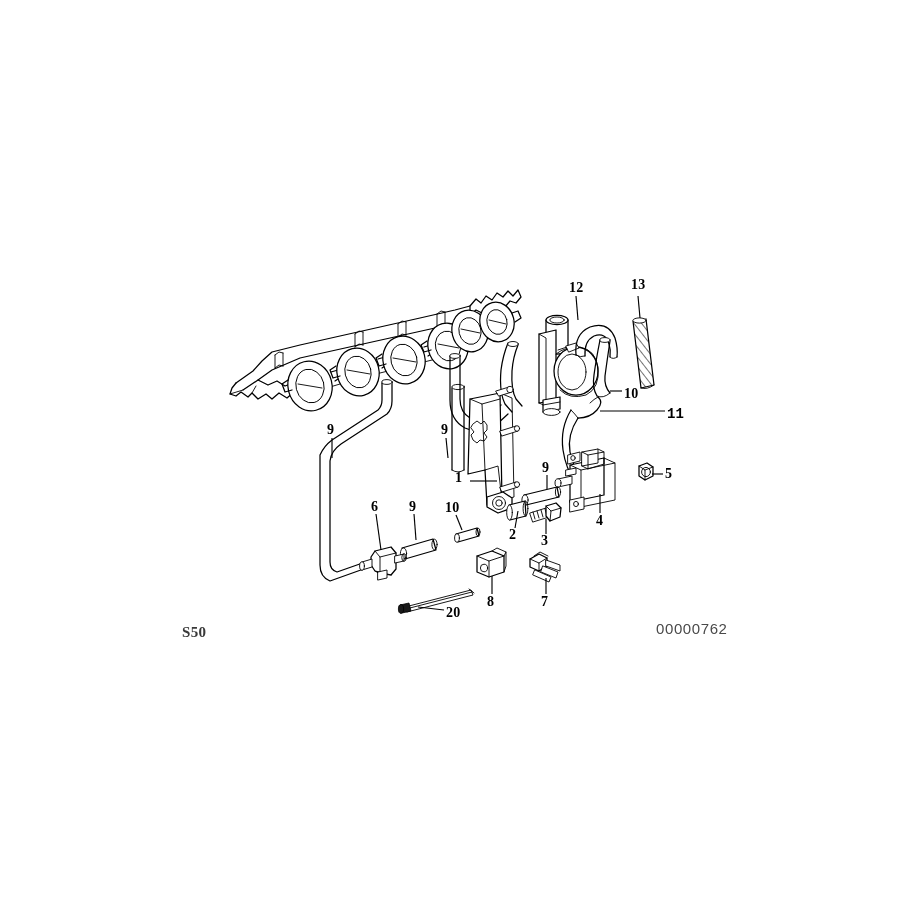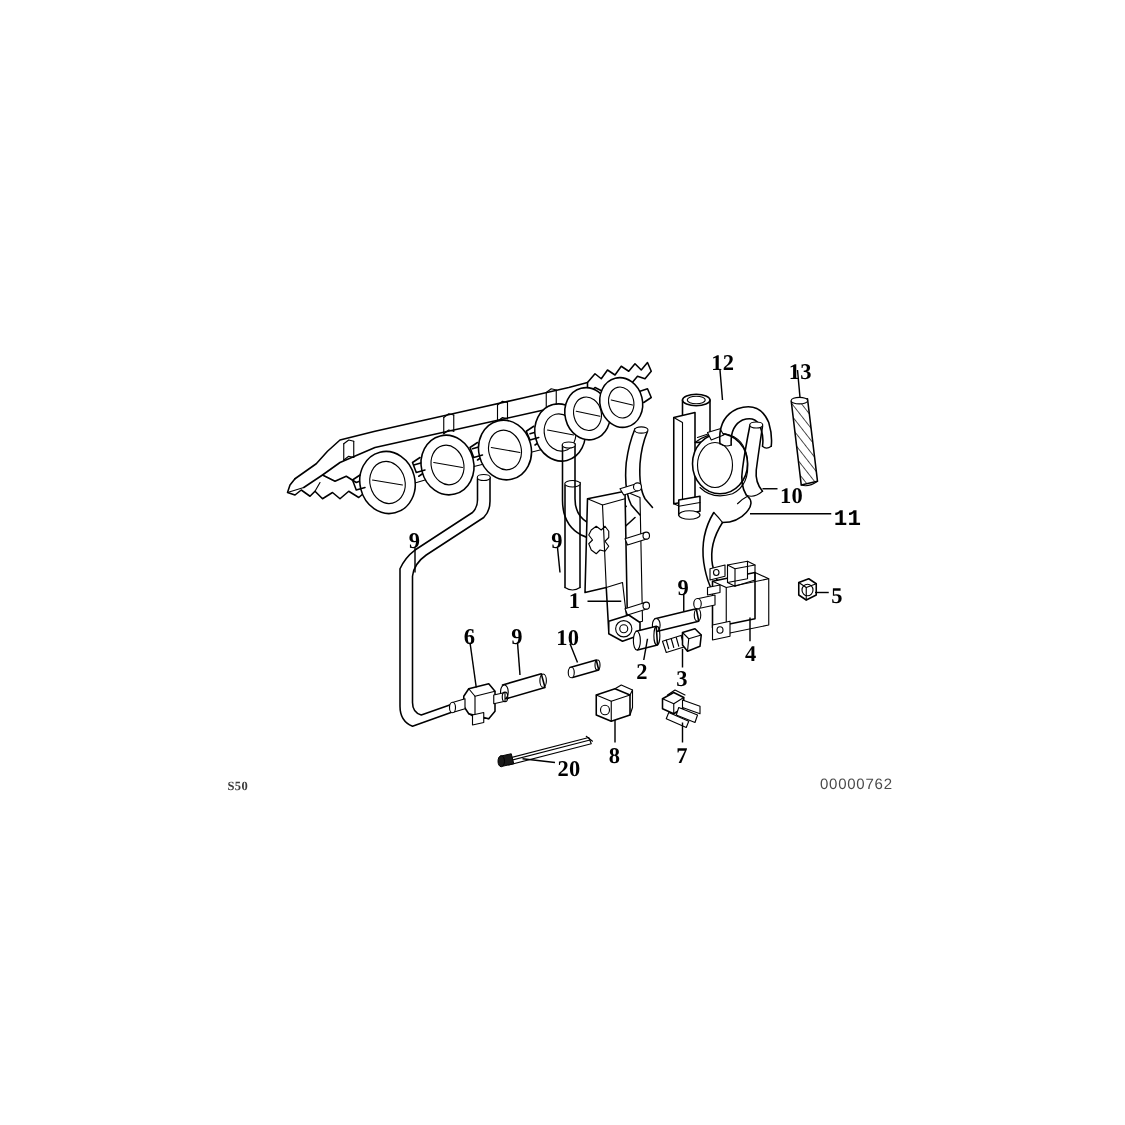--- a/index.html
+++ b/index.html
@@ -63,39 +63,39 @@
   }
   .leader {
     fill: none;
     stroke: #000000;
     stroke-width: 1.15;
     stroke-linecap: butt;
   }
   .callout-text {
     position: absolute;
     font-family: "Liberation Serif", serif;
-    font-size: 18px;
+    font-size: 14px;
     font-weight: bold;
     color: #000000;
     line-height: 1;
     white-space: nowrap;
     letter-spacing: 0.2px;
   }
   .corner-text {
     position: absolute;
     font-family: "Liberation Serif", serif;
-    font-size: 10px;
+    font-size: 15px;
     font-weight: bold;
     color: #3a3a3a;
     white-space: nowrap;
     letter-spacing: 0.3px;
   }
   .corner-text.idnum {
     font-family: "Liberation Sans", sans-serif;
-    font-size: 12px;
+    font-size: 15px;
     font-weight: normal;
     color: #4a4a4a;
     letter-spacing: 0.6px;
   }
 </style>
 </head>
 <body>
 
 <div id="diagram-root">
 
@@ -438,19 +438,19 @@
   <div class="callout-text" style="left:541px; top:595px;">7</div>
   <div class="callout-text" style="left:487px; top:595px;">8</div>
   <div class="callout-text" style="left:327px; top:423px;">9</div>
   <div class="callout-text" style="left:441px; top:423px;">9</div>
   <div class="callout-text" style="left:409px; top:500px;">9</div>
   <div class="callout-text" style="left:542px; top:461px;">9</div>
   <div class="callout-text" style="left:445px; top:501px;">10</div>
   <div class="callout-text" style="left:624px; top:387px;">10</div>
   <div class="callout-text" style="left:667px; top:407px;font-family:Liberation Mono, monospace;">11</div>
   <div class="callout-text" style="left:569px; top:281px;">12</div>
-  <div class="callout-text" style="left:631px; top:288px;text-align:right;">13</div>
+  <div class="callout-text" style="left:631px; top:278px;text-align:right;">13</div>
   <div class="callout-text" style="left:446px; top:606px;">20</div>
 
   <div class="corner-text" style="left:182px; top:624px;">S50</div>
   <div class="corner-text idnum" style="left:656px; top:620px;">00000762</div>
 
 </div>
 
 </body></html>

